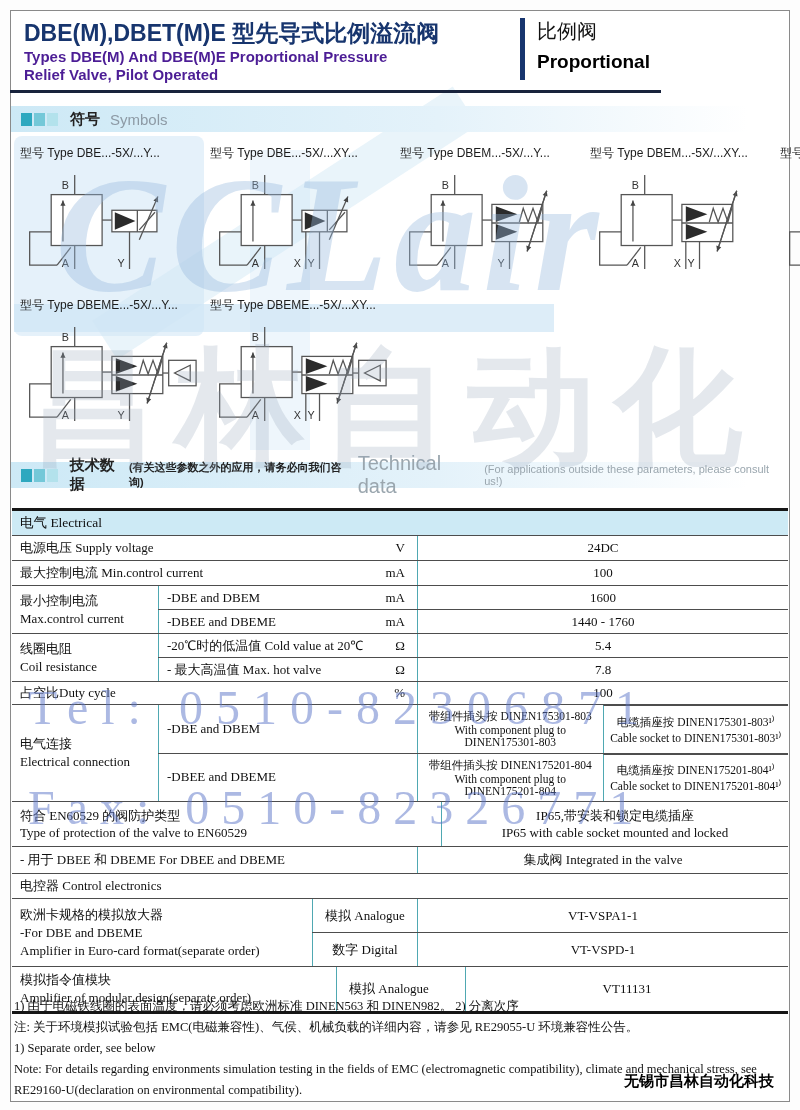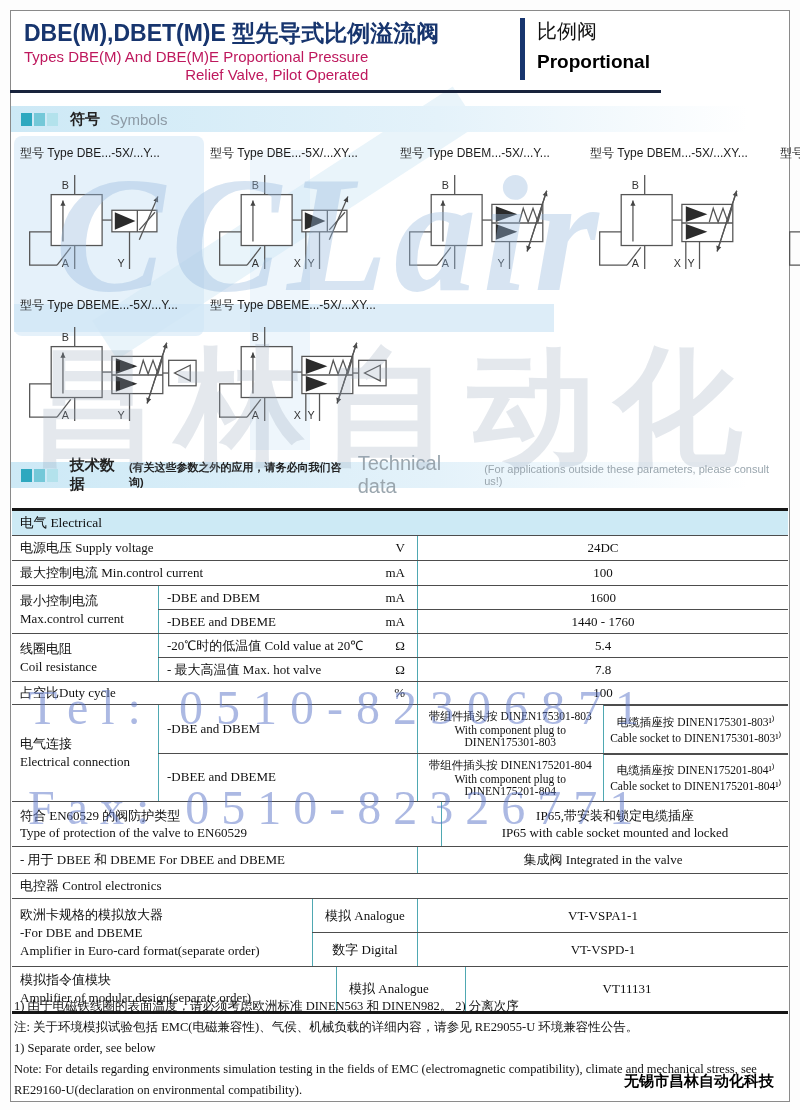--- a/index.html
+++ b/index.html
@@ -18,21 +18,21 @@
           font-family:"Liberation Serif",serif;}
   .patch{position:absolute;z-index:1;background:#cfe6f5;}
   .p1{left:14px;top:136px;width:190px;height:200px;opacity:.55;border-radius:8px;}
   .p2{left:70px;top:200px;width:430px;height:46px;opacity:.45;transform:rotate(-33deg);}
   .p3{left:14px;top:304px;width:540px;height:28px;opacity:.7;}
   .p4{left:250px;top:150px;width:60px;height:300px;opacity:.35;}
 
   
   .header{position:absolute;left:10px;top:10px;width:651px;height:80px;border-bottom:3px solid #18233c;z-index:4;}
   .title-zh{position:absolute;left:14px;top:8px;font-size:23px;font-weight:bold;color:#17356e;}
-  .sub-en{position:absolute;left:14px;top:38px;font-size:15px;font-weight:normal;color:#be185d;line-height:18px;text-align:right;}
+  .sub-en{position:absolute;left:14px;top:38px;font-size:15px;font-weight:bold;color:#4c1d95;line-height:18px;}
   .cat{position:absolute;left:510px;top:8px;height:62px;border-left:5px solid #17356e;padding-left:12px;}
   .cat-zh{font-size:20px;color:#111;font-family:"Liberation Serif",serif;margin-top:0px;}
   .cat-en{font-size:19px;font-weight:bold;color:#000;margin-top:6px;}
 
   
   .band{position:absolute;left:11px;width:776px;height:26px;z-index:4;
         background:linear-gradient(90deg,#cde9f6 0%,#e4f2fa 55%,#ffffff 95%);
         display:flex;align-items:center;}
   .sq{display:inline-block;width:11px;height:13px;margin-right:2px;}
   .sq1{background:#2ea8bf;margin-left:10px;}

